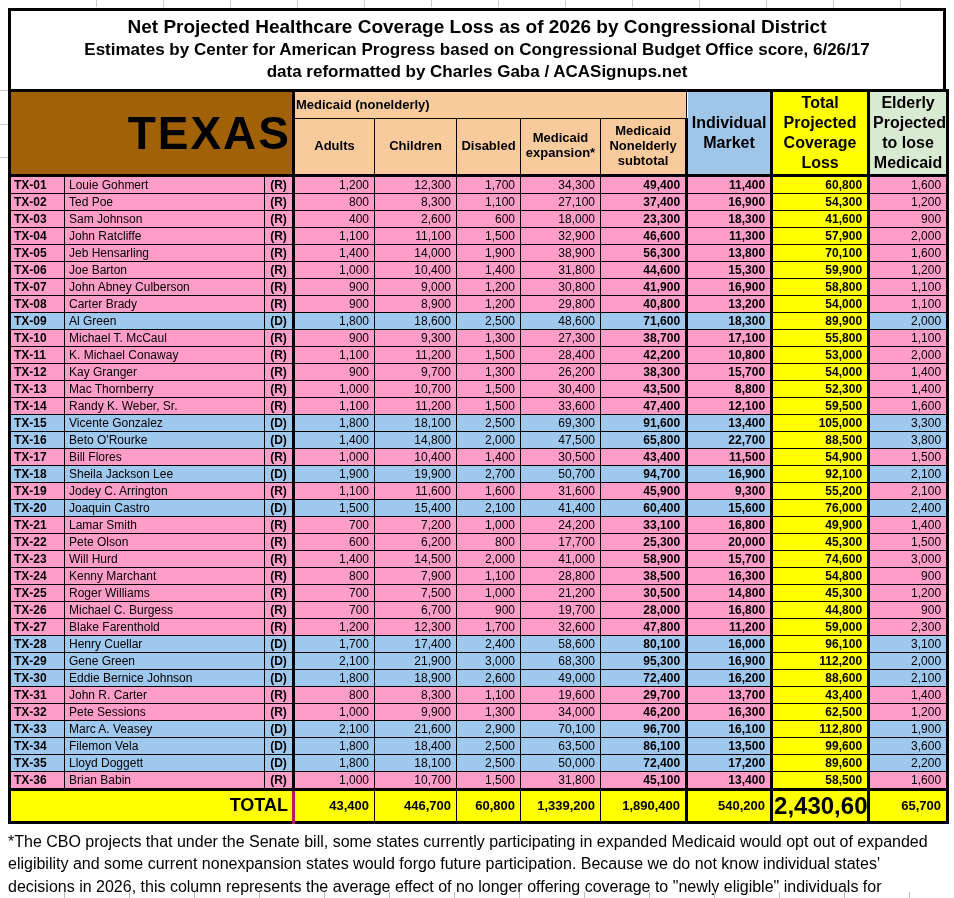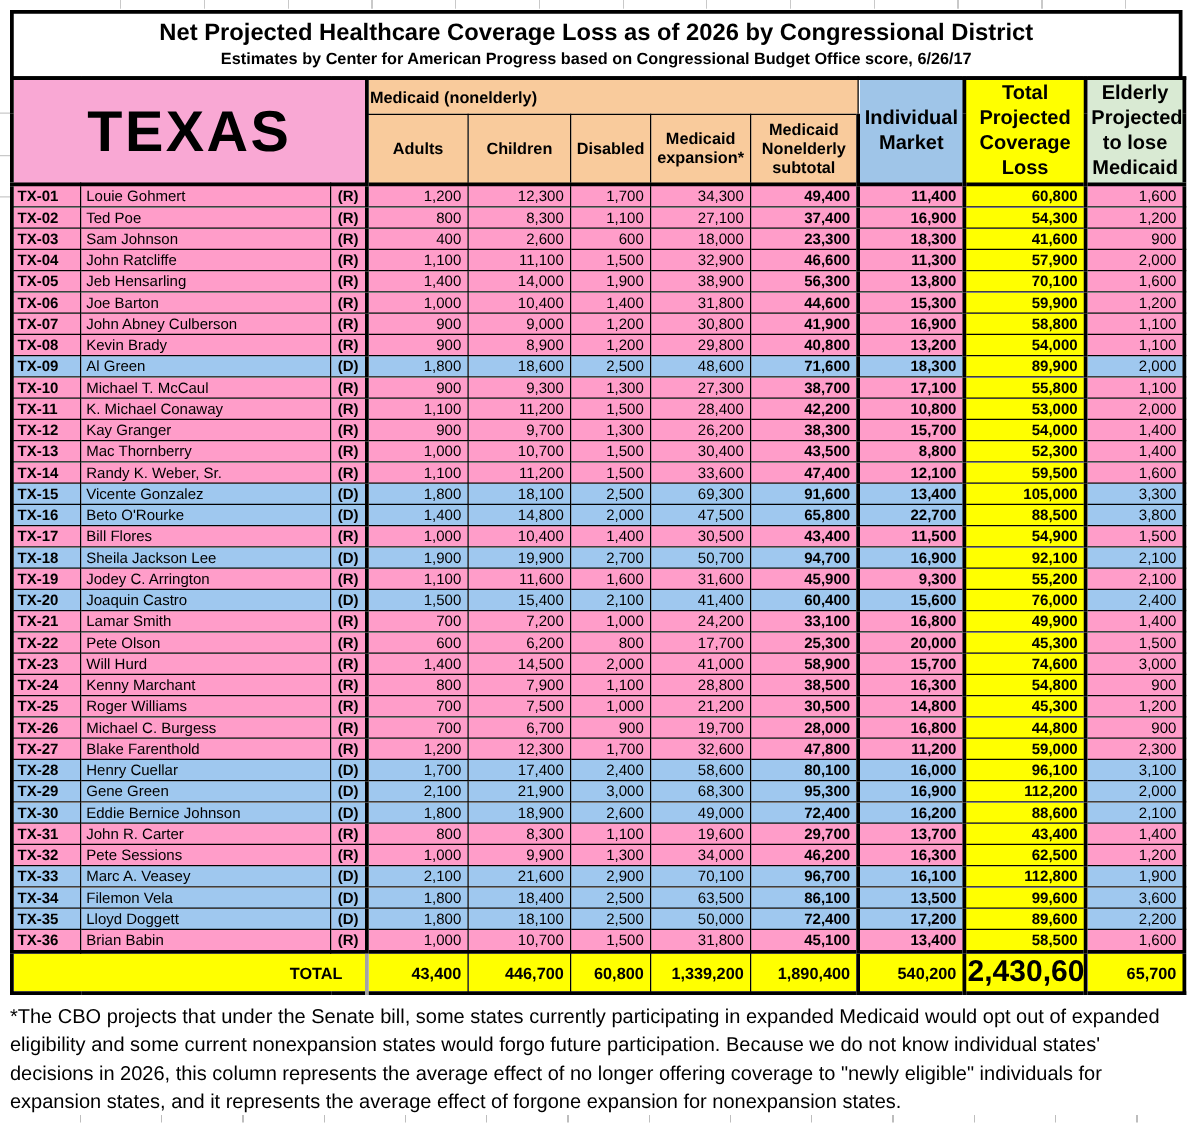--- a/index.html
+++ b/index.html
@@ -11,30 +11,30 @@
   .top-grid{position:absolute;top:0;left:30px;width:924px;height:7px;
     background:repeating-linear-gradient(90deg,transparent 0,transparent 66px,#c9c9c9 66px,#c9c9c9 67px);}
   .bottom-grid{position:absolute;bottom:0;left:0;width:954px;height:6px;
     background:repeating-linear-gradient(90deg,transparent 0,transparent 64px,#bdbdbd 64px,#bdbdbd 65px);}
   .left-tick{position:absolute;left:0;width:8px;height:1px;background:#c9c9c9;}
 
   .sheet{position:absolute;left:8px;top:8px;width:938px;}
 
   .title-block{border:3px solid #000;background:#fff;text-align:center;padding:4px 0 5px;}
   .t1{font-weight:bold;font-size:19px;line-height:1.28;}
-  .t2{font-weight:bold;font-size:13px;line-height:1.3;}
+  .t2{font-weight:bold;font-size:17px;line-height:1.3;}
 
   table{border-collapse:collapse;table-layout:fixed;width:938px;margin-top:-3px;
         border:3px solid #000;}
   th,td{border:1px solid #000;overflow:hidden;}
   thead{border-bottom:3px solid #000;}
   tfoot{border-top:3px solid #000;}
 
-  th.state{background:#f9a8d4;font-weight:bold;font-size:46px;letter-spacing:2px;
-    border-right:3px solid #000;text-align:center;}
+  th.state{background:#a16207;font-weight:bold;font-size:46px;letter-spacing:2px;
+    border-right:3px solid #000;text-align:right;}
   th.gh{height:23px;font-size:13px;font-weight:bold;text-align:left;}
   th.sub{height:49px;font-size:13px;font-weight:bold;text-align:center;
     white-space:normal;line-height:1.15;padding:1px 2px;}
   th.vh{font-size:16px;font-weight:bold;text-align:center;white-space:normal;
     line-height:1.25;padding:1px 3px;margin-top:44px;}
   .orange{background:var(--orange);}
   .hblue{background:var(--header-blue);}
   .yellow{background:var(--yellow);}
   .green{background:var(--green);}
   th.thick-r,td.thick-r{border-right:3px solid #000;}
@@ -47,38 +47,39 @@
   td.c-name{font-weight:normal;}
   td.c-party{font-weight:bold;text-align:center;padding:0;border-right:3px solid #000;}
   td.c-num{text-align:right;padding-right:5px;}
   td.c-sub,td.c-im,td.c-total{font-weight:bold;}
   td.c-sub,td.c-im,td.c-total{border-right:3px solid #000;}
   tbody td.c-total{background:var(--yellow);}
 
   tr.total-row{height:30px;}
   tr.total-row td{background:var(--yellow);font-weight:bold;font-size:13px;
     text-align:right;padding-right:5px;white-space:nowrap;}
-  tr.total-row td.total-label{font-size:13px;padding-right:18px;border-right:3px solid #a3a3a3;}
+  tr.total-row td.total-label{font-size:18px;padding-right:4px;border-right:3px solid #be185d;}
   tr.total-row td.c-grand{font-size:24px;}
 
   .fn{width:938px;font-size:16px;line-height:1.42;margin:7px 0 0 0;}
 </style>
 </head>
 <body>
 
 <div class="top-grid"></div>
 <div class="left-tick" style="top:90px;"></div>
 <div class="left-tick" style="top:124px;"></div>
 <div class="left-tick" style="top:157px;"></div>
 
 <div class="sheet">
 
   <div class="title-block">
     <div class="t1">Net Projected Healthcare Coverage Loss as of 2026 by Congressional District</div>
     <div class="t2">Estimates by Center for American Progress based on Congressional Budget Office score, 6/26/17</div>
+    <div class="t2">data reformatted by Charles Gaba / ACASignups.net</div>
   </div>
 
   <table>
     <colgroup>
       <col style="width:55px">
         <col style="width:200px">
         <col style="width:29px">
       <col style="width:81px">
         <col style="width:82px">
         <col style="width:64px">
@@ -191,21 +192,21 @@
           <td class="c-num">9,000</td>
           <td class="c-num">1,200</td>
           <td class="c-num">30,800</td>
           <td class="c-num c-sub">41,900</td>
           <td class="c-num c-im">16,900</td>
           <td class="c-num c-total">58,800</td>
           <td class="c-num c-eld">1,100</td>
         </tr>
         <tr class="rep">
           <td class="c-district">TX-08</td>
-          <td class="c-name">Kevin Brady</td>
+          <td class="c-name">Carter Brady</td>
           <td class="c-party">(R)</td>
           <td class="c-num">900</td>
           <td class="c-num">8,900</td>
           <td class="c-num">1,200</td>
           <td class="c-num">29,800</td>
           <td class="c-num c-sub">40,800</td>
           <td class="c-num c-im">13,200</td>
           <td class="c-num c-total">54,000</td>
           <td class="c-num c-eld">1,100</td>
         </tr>

